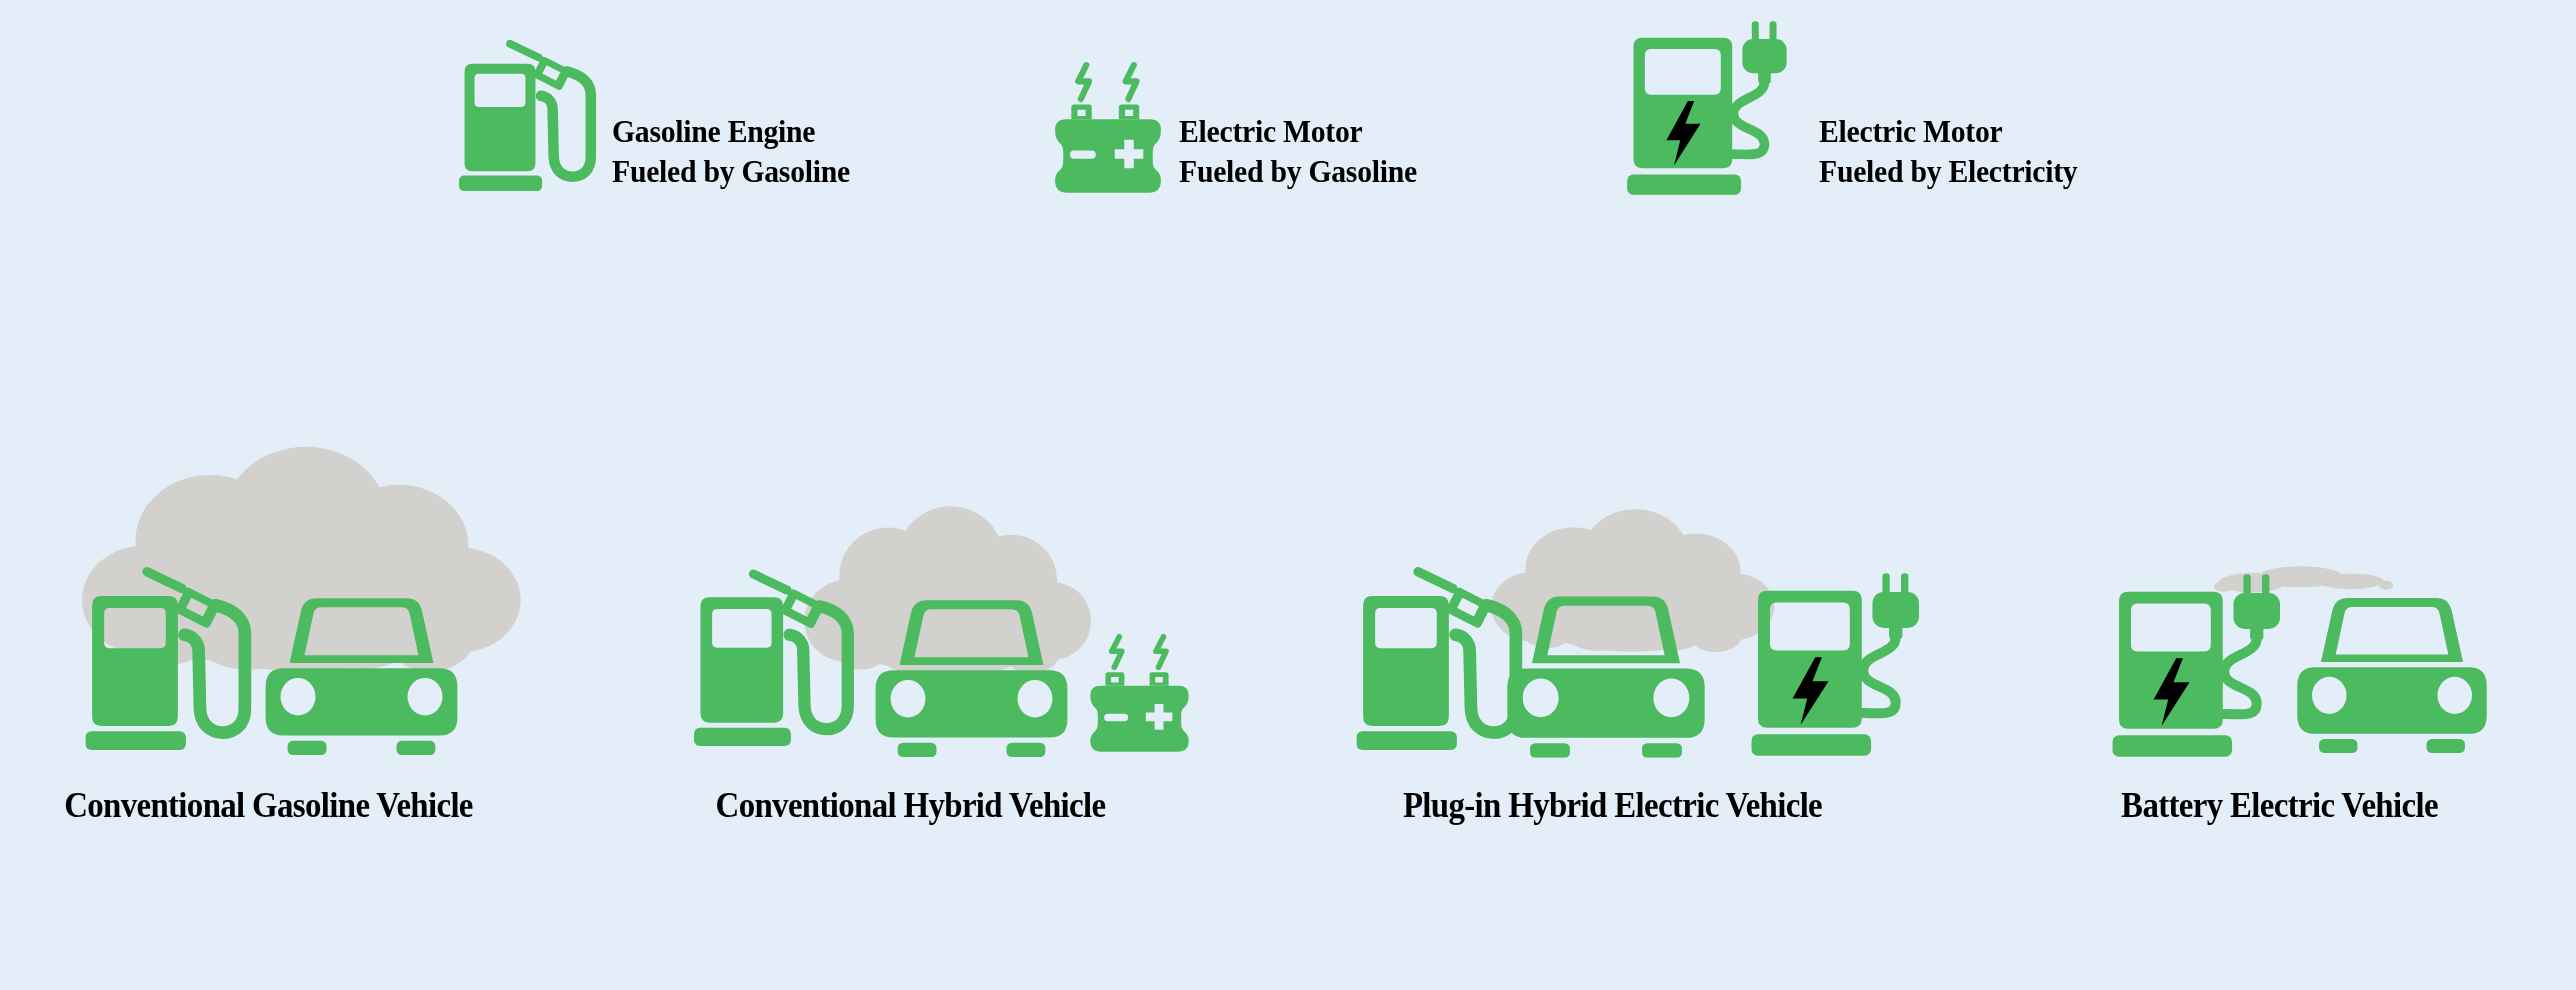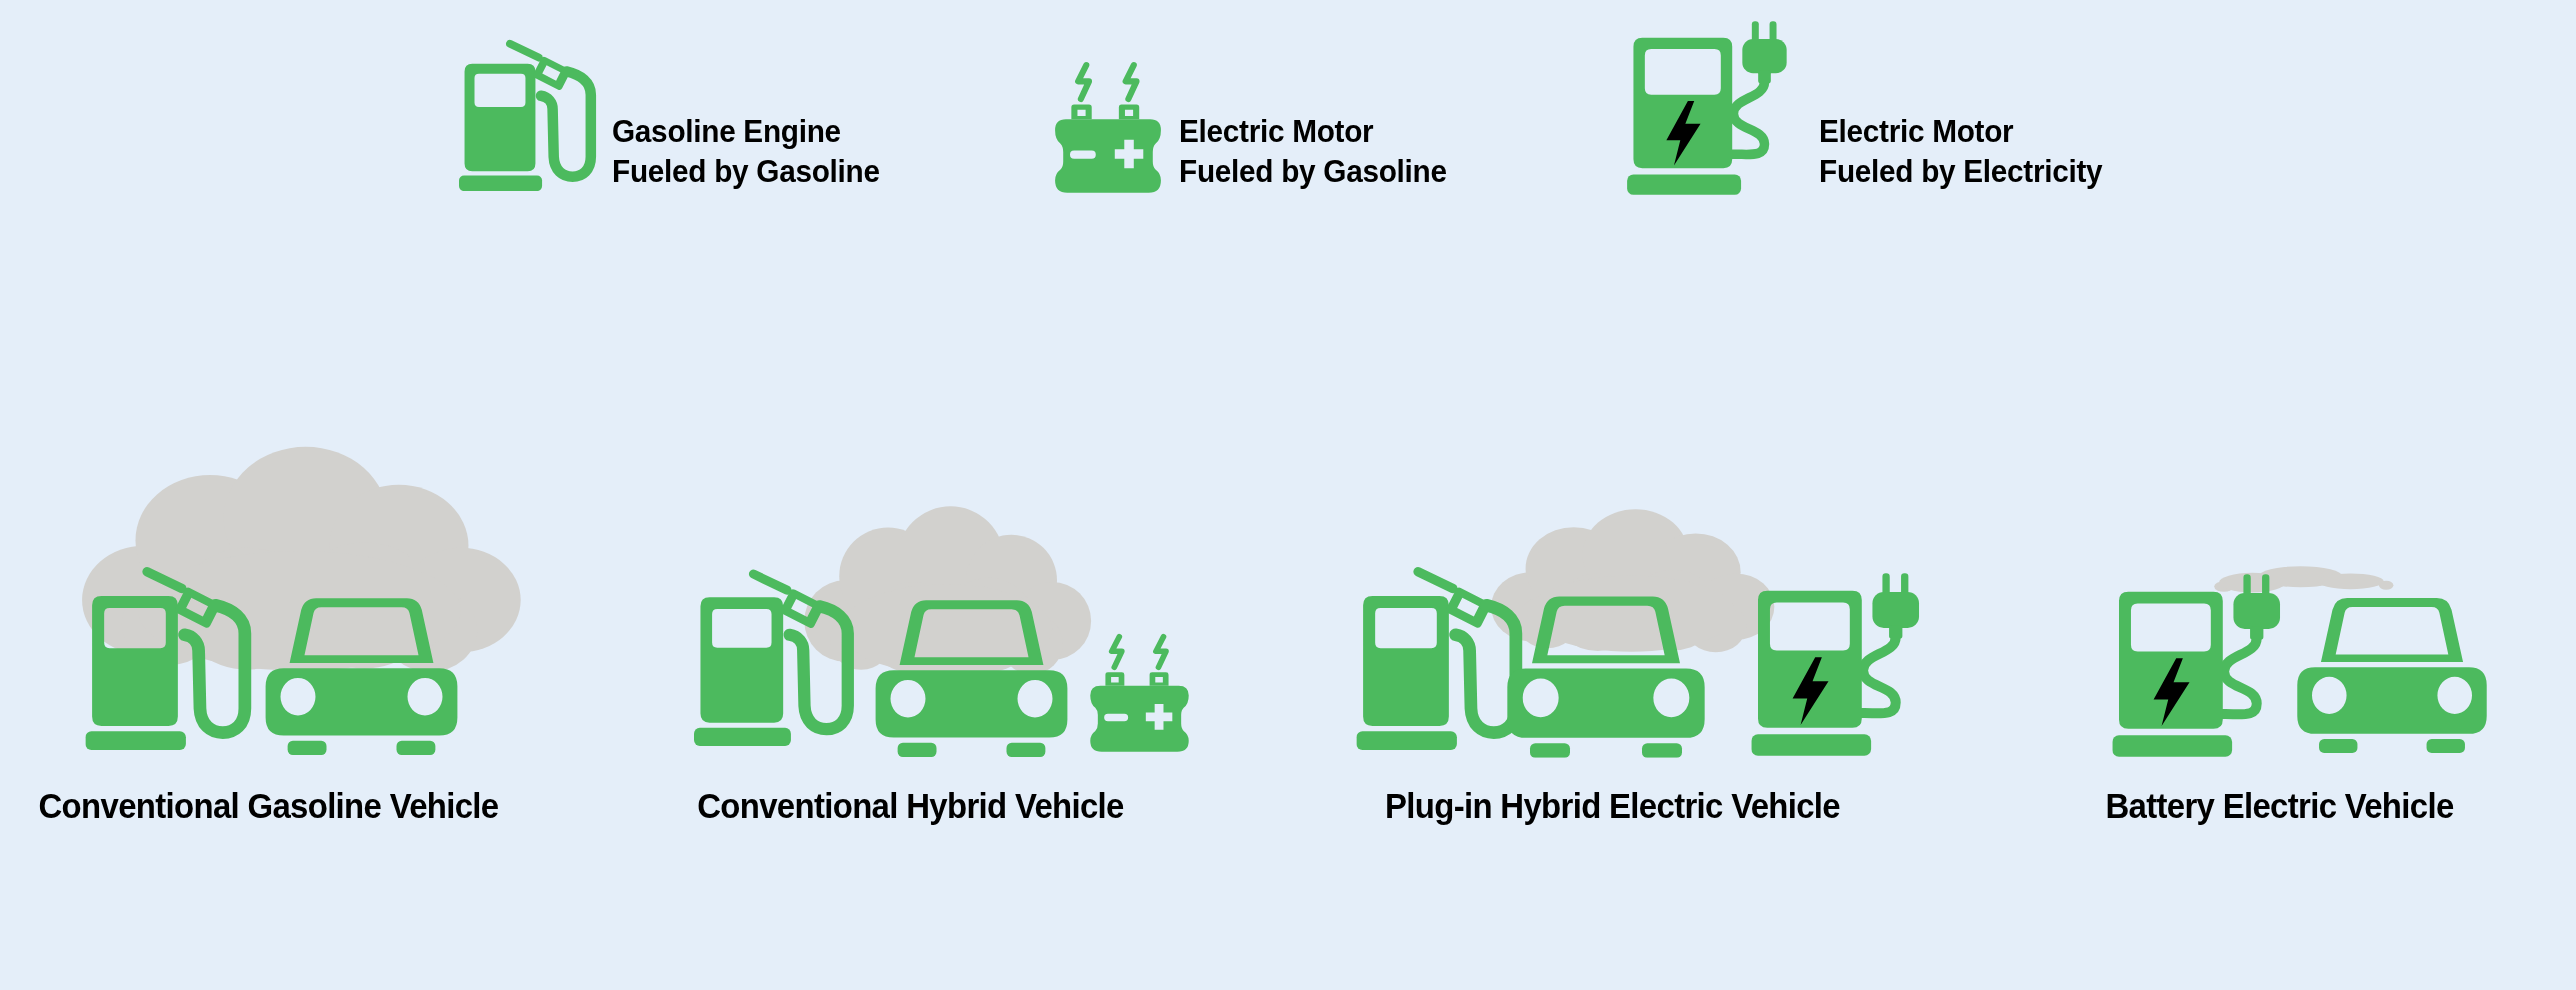--- a/index.html
+++ b/index.html
@@ -10,20 +10,21 @@
     --bolt-black:#000000;
   }
   *{margin:0;padding:0;box-sizing:border-box;}
   html,body{background:var(--background);}
   body{font-family:"Liberation Sans",sans-serif;}
   .canvas{
     position:relative;
     width:2576px;height:991px;
     background:var(--background);
     overflow:hidden;
+    font-family:Liberation Serif, serif;
   }
   .abs{position:absolute;}
   .abs svg{display:block;width:100%;height:100%;}
   .legend-text{
     position:absolute;
     color:var(--text);
     font-weight:bold;
     font-size:31px;
     line-height:40px;
     letter-spacing:-0.3px;

